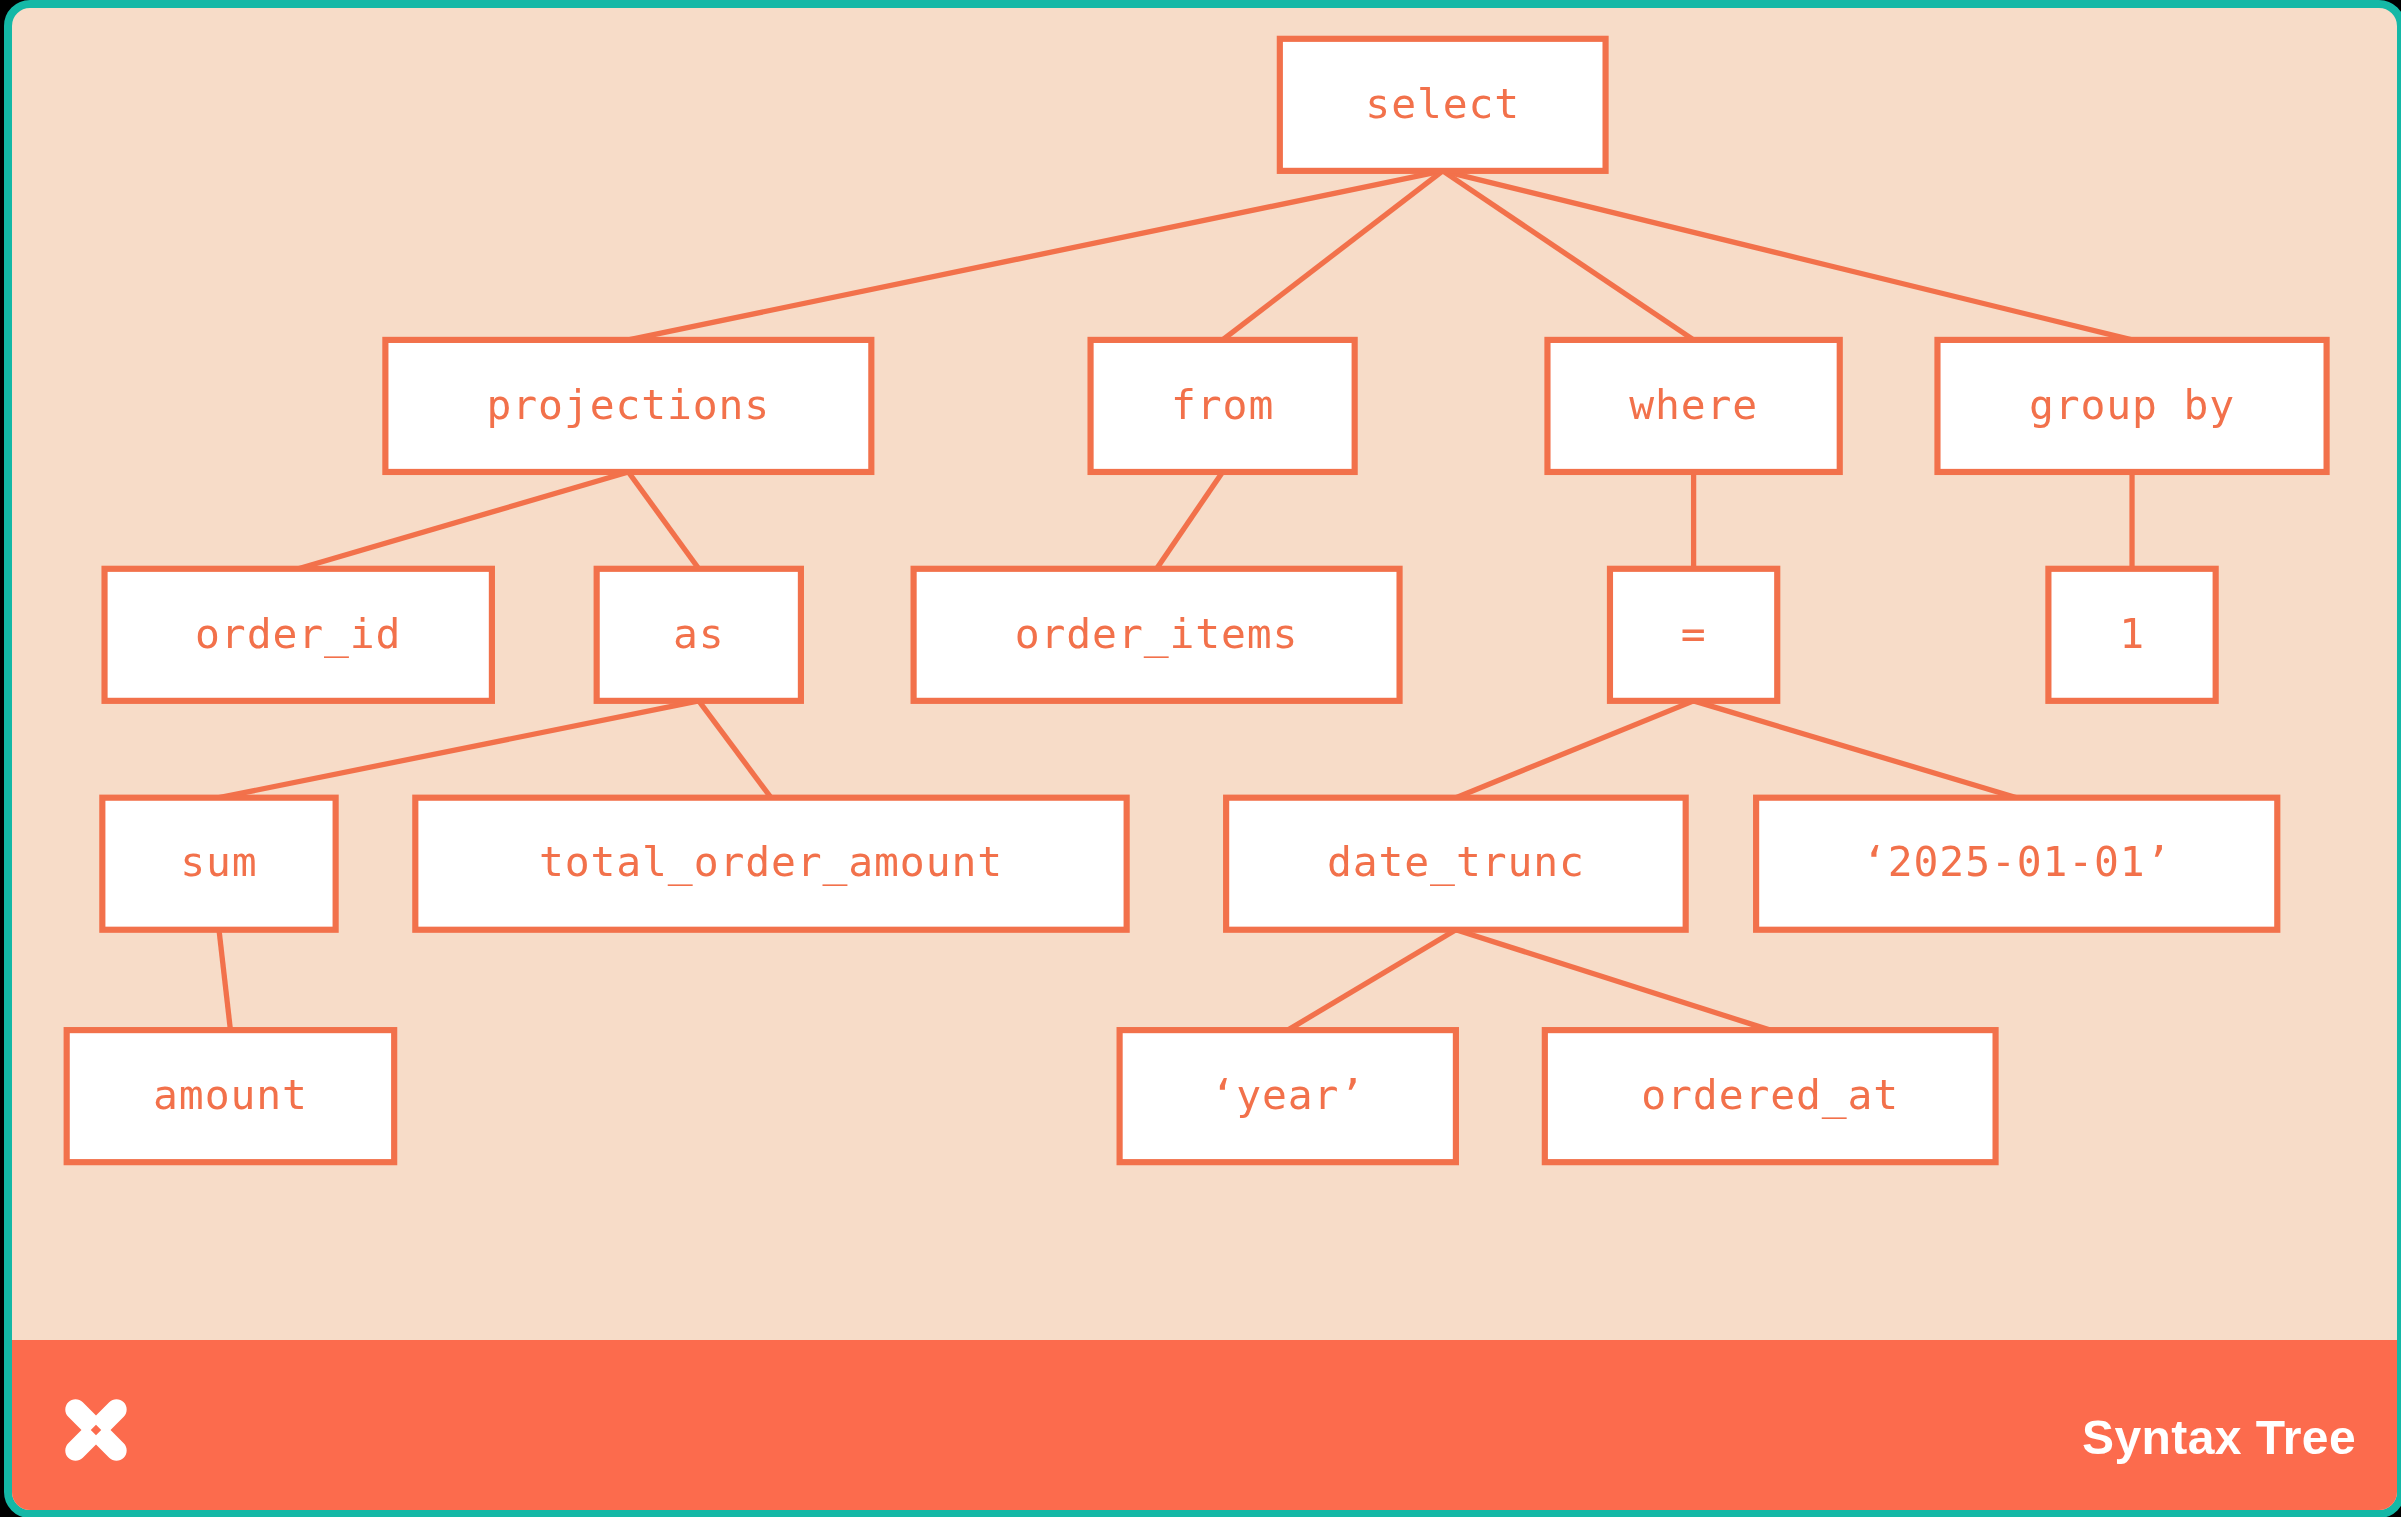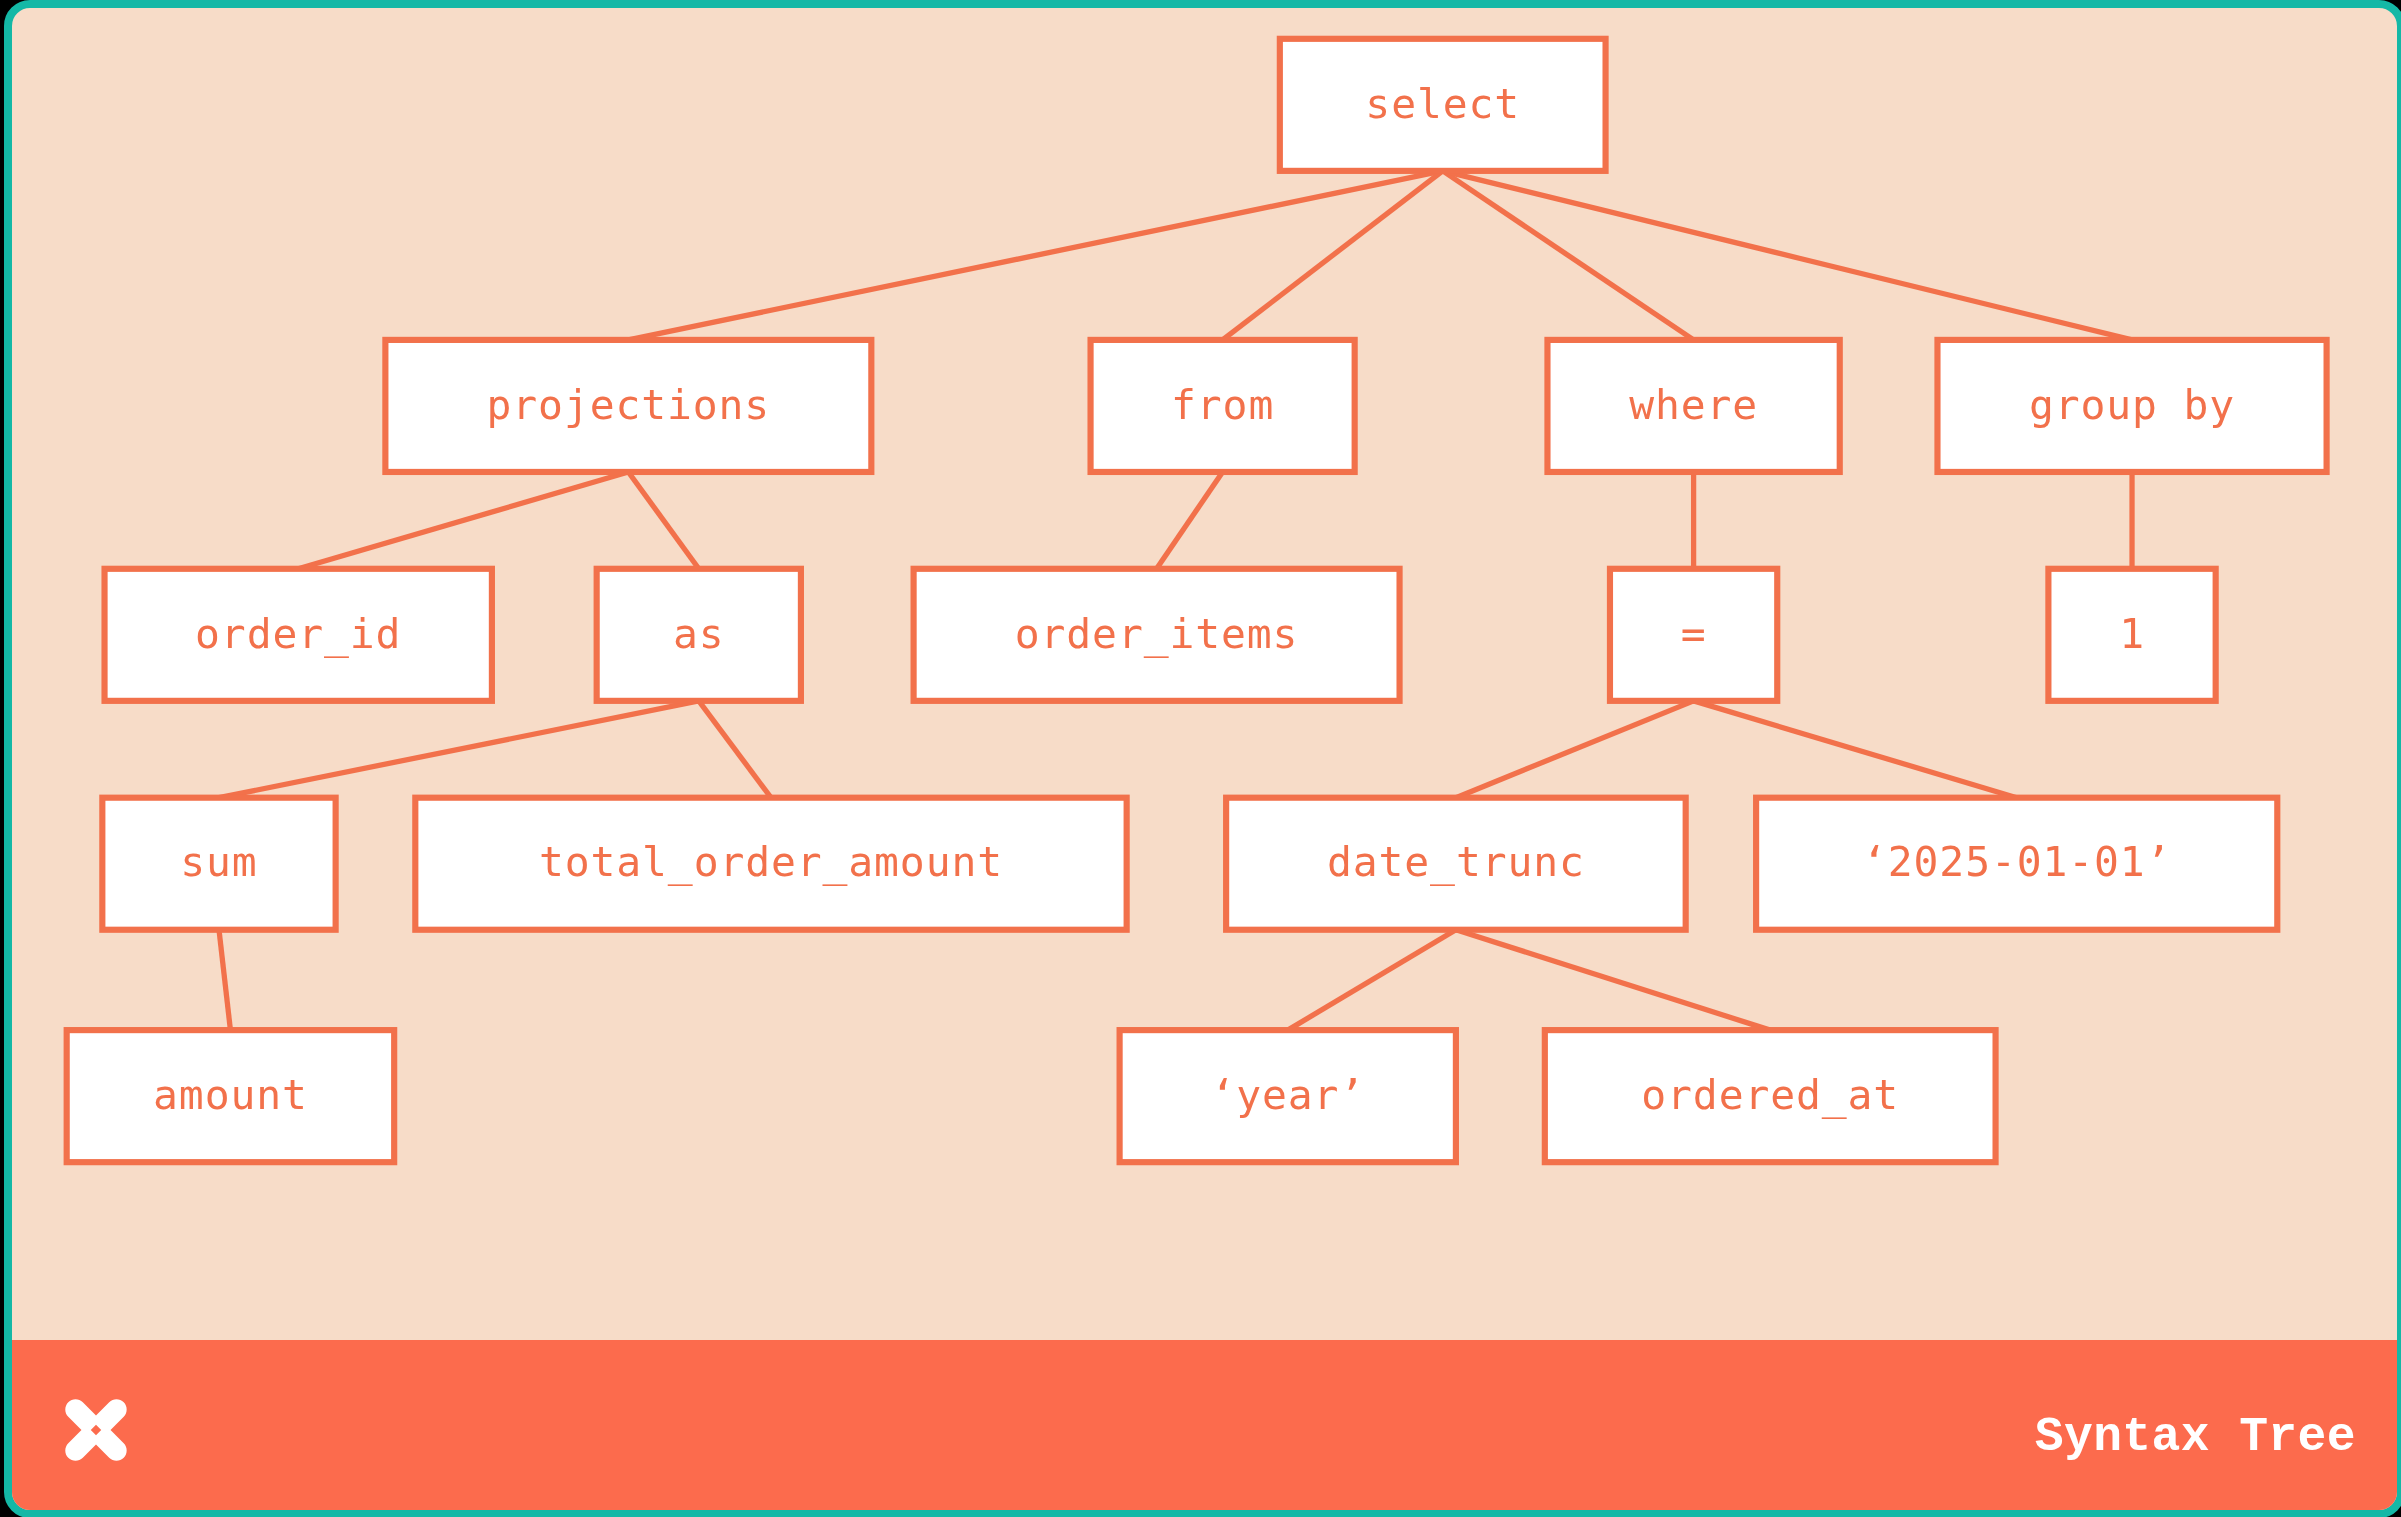--- a/index.html
+++ b/index.html
@@ -71,21 +71,21 @@
     padding: 0 49px 0 48px;
   }
   #brand-logo {
     width: 88px;
     height: 88px;
     display: block;
     flex: 0 0 auto;
   }
   #footer-title {
     color: #FFFFFF;
-    font-family: Liberation Mono, monospace;
+    font-family: Liberation Sans, sans-serif;
     font-size: 48px;
     font-weight: bold;
     letter-spacing: 0.4px;
     white-space: nowrap;
   }
 </style>
 </head>
 <body>
 
 <div id="card">

